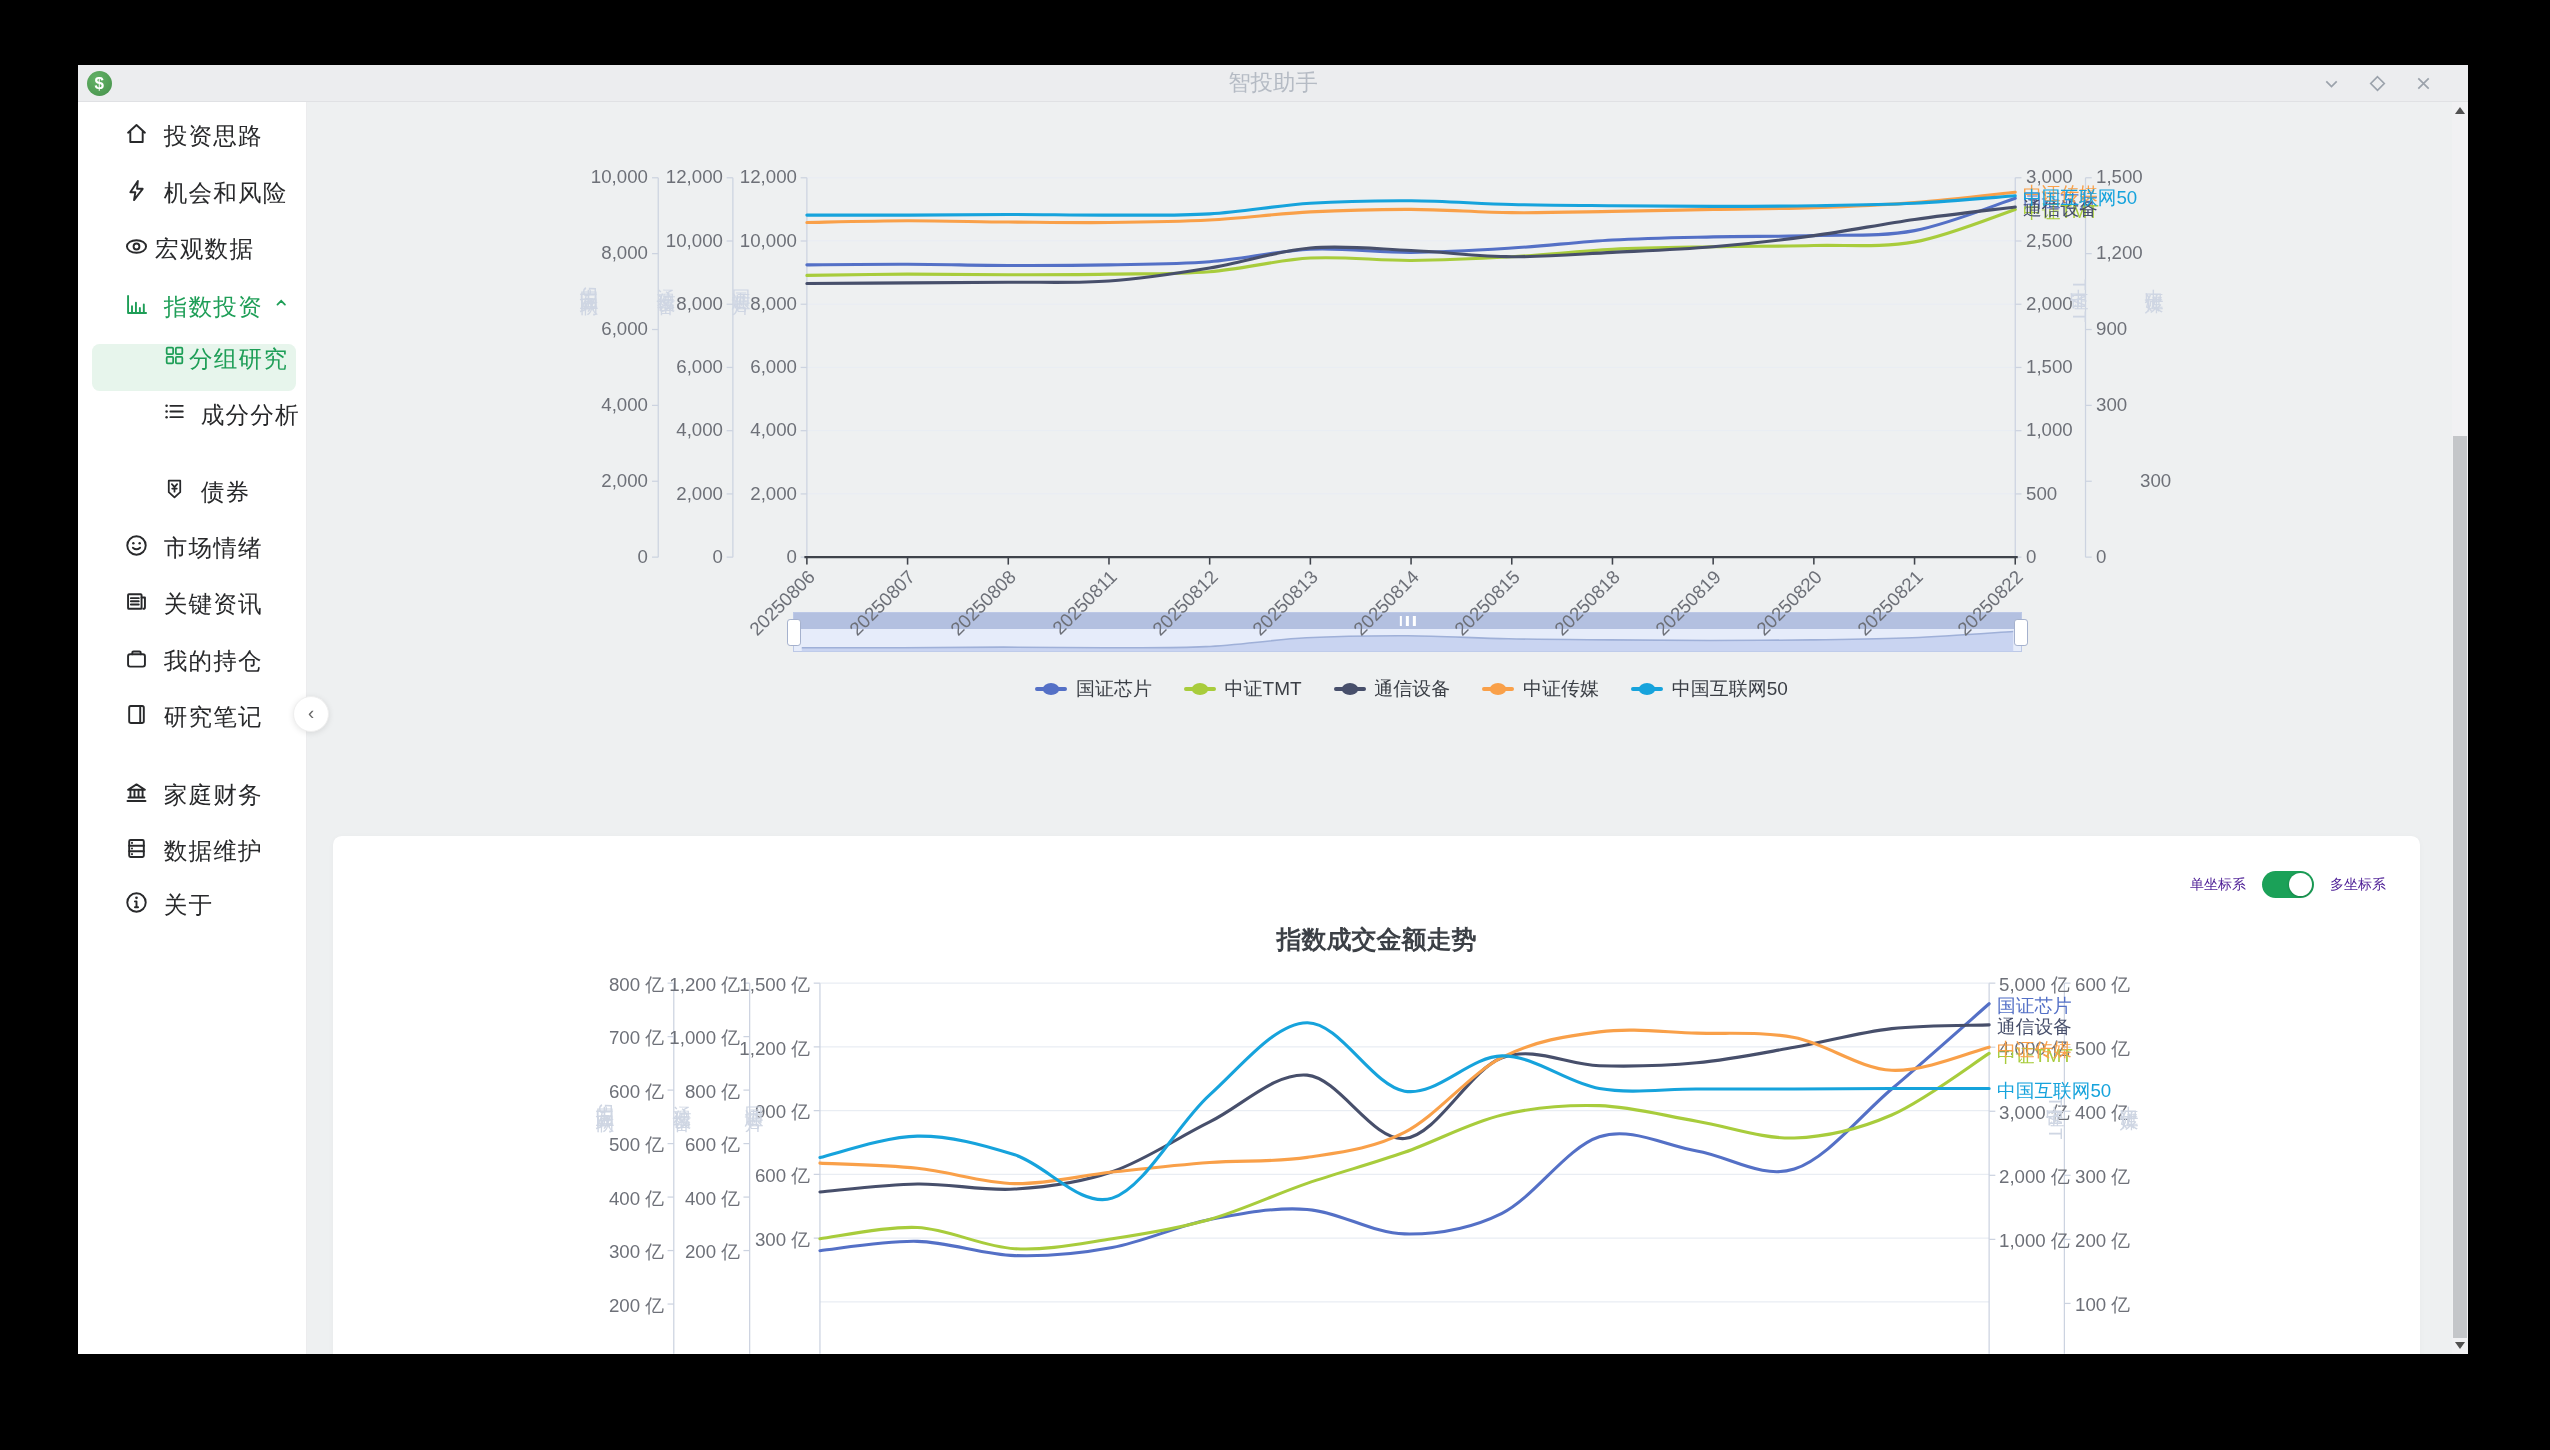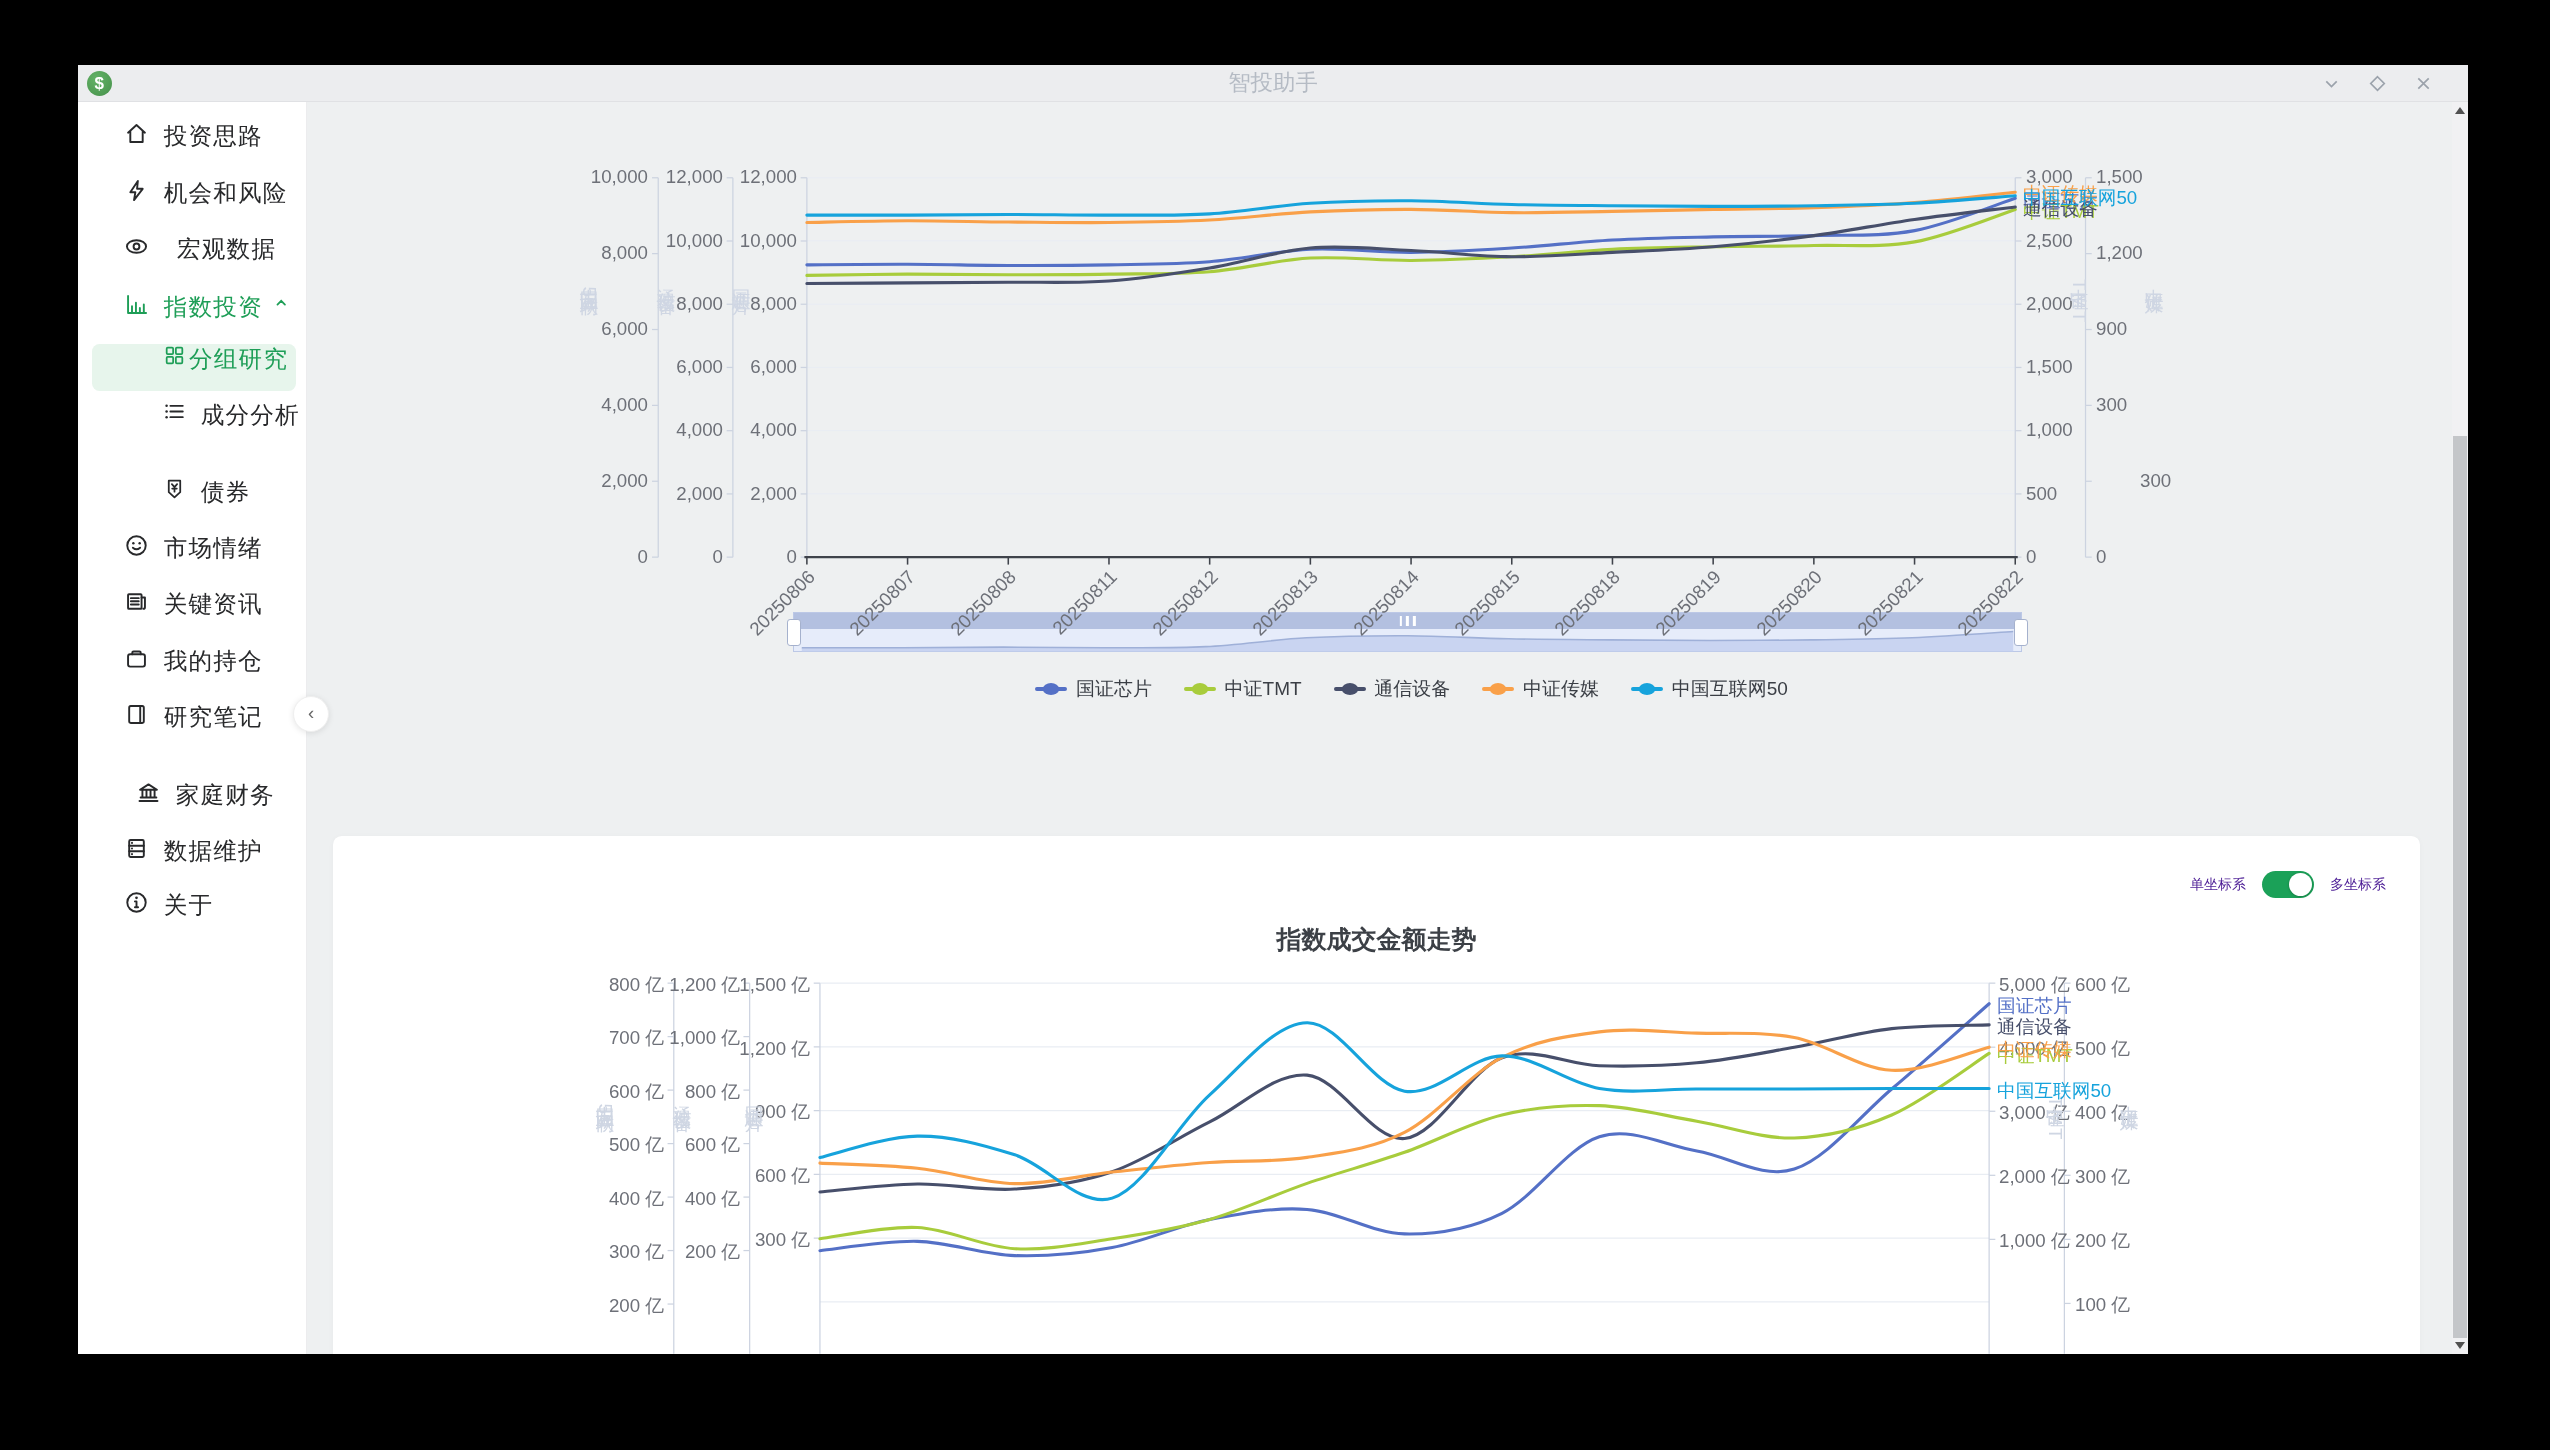--- a/index.html
+++ b/index.html
@@ -126,21 +126,21 @@
           </span>
           <span class="lb" style="margin-left: 13.7px;">机会和风险</span>
         </div>
         <div class="side-item" style="top: 131px;">
           <span class="ic" style="margin-left: 45px;">
             <svg width="27" height="27" viewBox="0 0 24 24" fill="none" stroke="currentColor" stroke-width="1.7" stroke-linecap="round" stroke-linejoin="round">
               <ellipse cx="12" cy="12" rx="8.5" ry="5.6"></ellipse>
               <circle cx="12" cy="12" r="2.6"></circle>
             </svg>
           </span>
-          <span class="lb" style="margin-left: 27px;">宏观数据</span>
+          <span class="lb" style="margin-left: 5px;">宏观数据</span>
         </div>
         <div class="side-item accent" style="top: 189px;">
           <span class="ic" style="margin-left: 45px;">
             <svg width="27" height="27" viewBox="0 0 24 24" fill="none" stroke="currentColor" stroke-width="1.7" stroke-linecap="round" stroke-linejoin="round">
               <path d="M4.5 4.5 V19.5 H20.5 M8 19.5 V13.5 M11.5 19.5 V10.5 M15 19.5 V15 M18.5 19.5 V12"></path>
             </svg>
           </span>
           <span class="lb" style="margin-left: 13.7px;">指数投资</span>
           <span class="chev-up"><svg width="22.4" height="22.4" viewBox="0 0 24 24" fill="none" stroke="currentColor" stroke-width="1.9" stroke-linecap="round">
               <path d="M8 14.5 L12 10.5 L16 14.5"></path>
@@ -209,21 +209,21 @@
         </div>
         <div class="side-item" style="top: 599px;">
           <span class="ic" style="margin-left: 45px;">
             <svg width="27" height="27" viewBox="0 0 24 24" fill="none" stroke="currentColor" stroke-width="1.7" stroke-linecap="round" stroke-linejoin="round">
               <rect x="5.5" y="4.5" width="13" height="15" rx="1.4"></rect>
               <path d="M15.3 4.5 V19.5"></path>
             </svg>
           </span>
           <span class="lb" style="margin-left: 13.7px;">研究笔记</span>
         </div>
-        <div class="side-item" style="top: 677px; padding-left: 12px;">
+        <div class="side-item" style="top: 677px;">
           <span class="ic" style="margin-left: 45px;">
             <svg width="27" height="27" viewBox="0 0 24 24" fill="none" stroke="currentColor" stroke-width="1.7" stroke-linecap="round" stroke-linejoin="round">
               <path d="M4.5 9.6 L12 4.8 L19.5 9.6 H4.5 Z M6.6 9.6 V16.4 M10.2 9.6 V16.4 M13.8 9.6 V16.4 M17.4 9.6 V16.4 M5 16.4 H19 M4 19.5 H20"></path>
             </svg>
           </span>
           <span class="lb" style="margin-left: 13.7px;">家庭财务</span>
         </div>
         <div class="side-item" style="top: 733px;">
           <span class="ic" style="margin-left: 45px;">
             <svg width="27" height="27" viewBox="0 0 24 24" fill="none" stroke="currentColor" stroke-width="1.7" stroke-linecap="round" stroke-linejoin="round">

